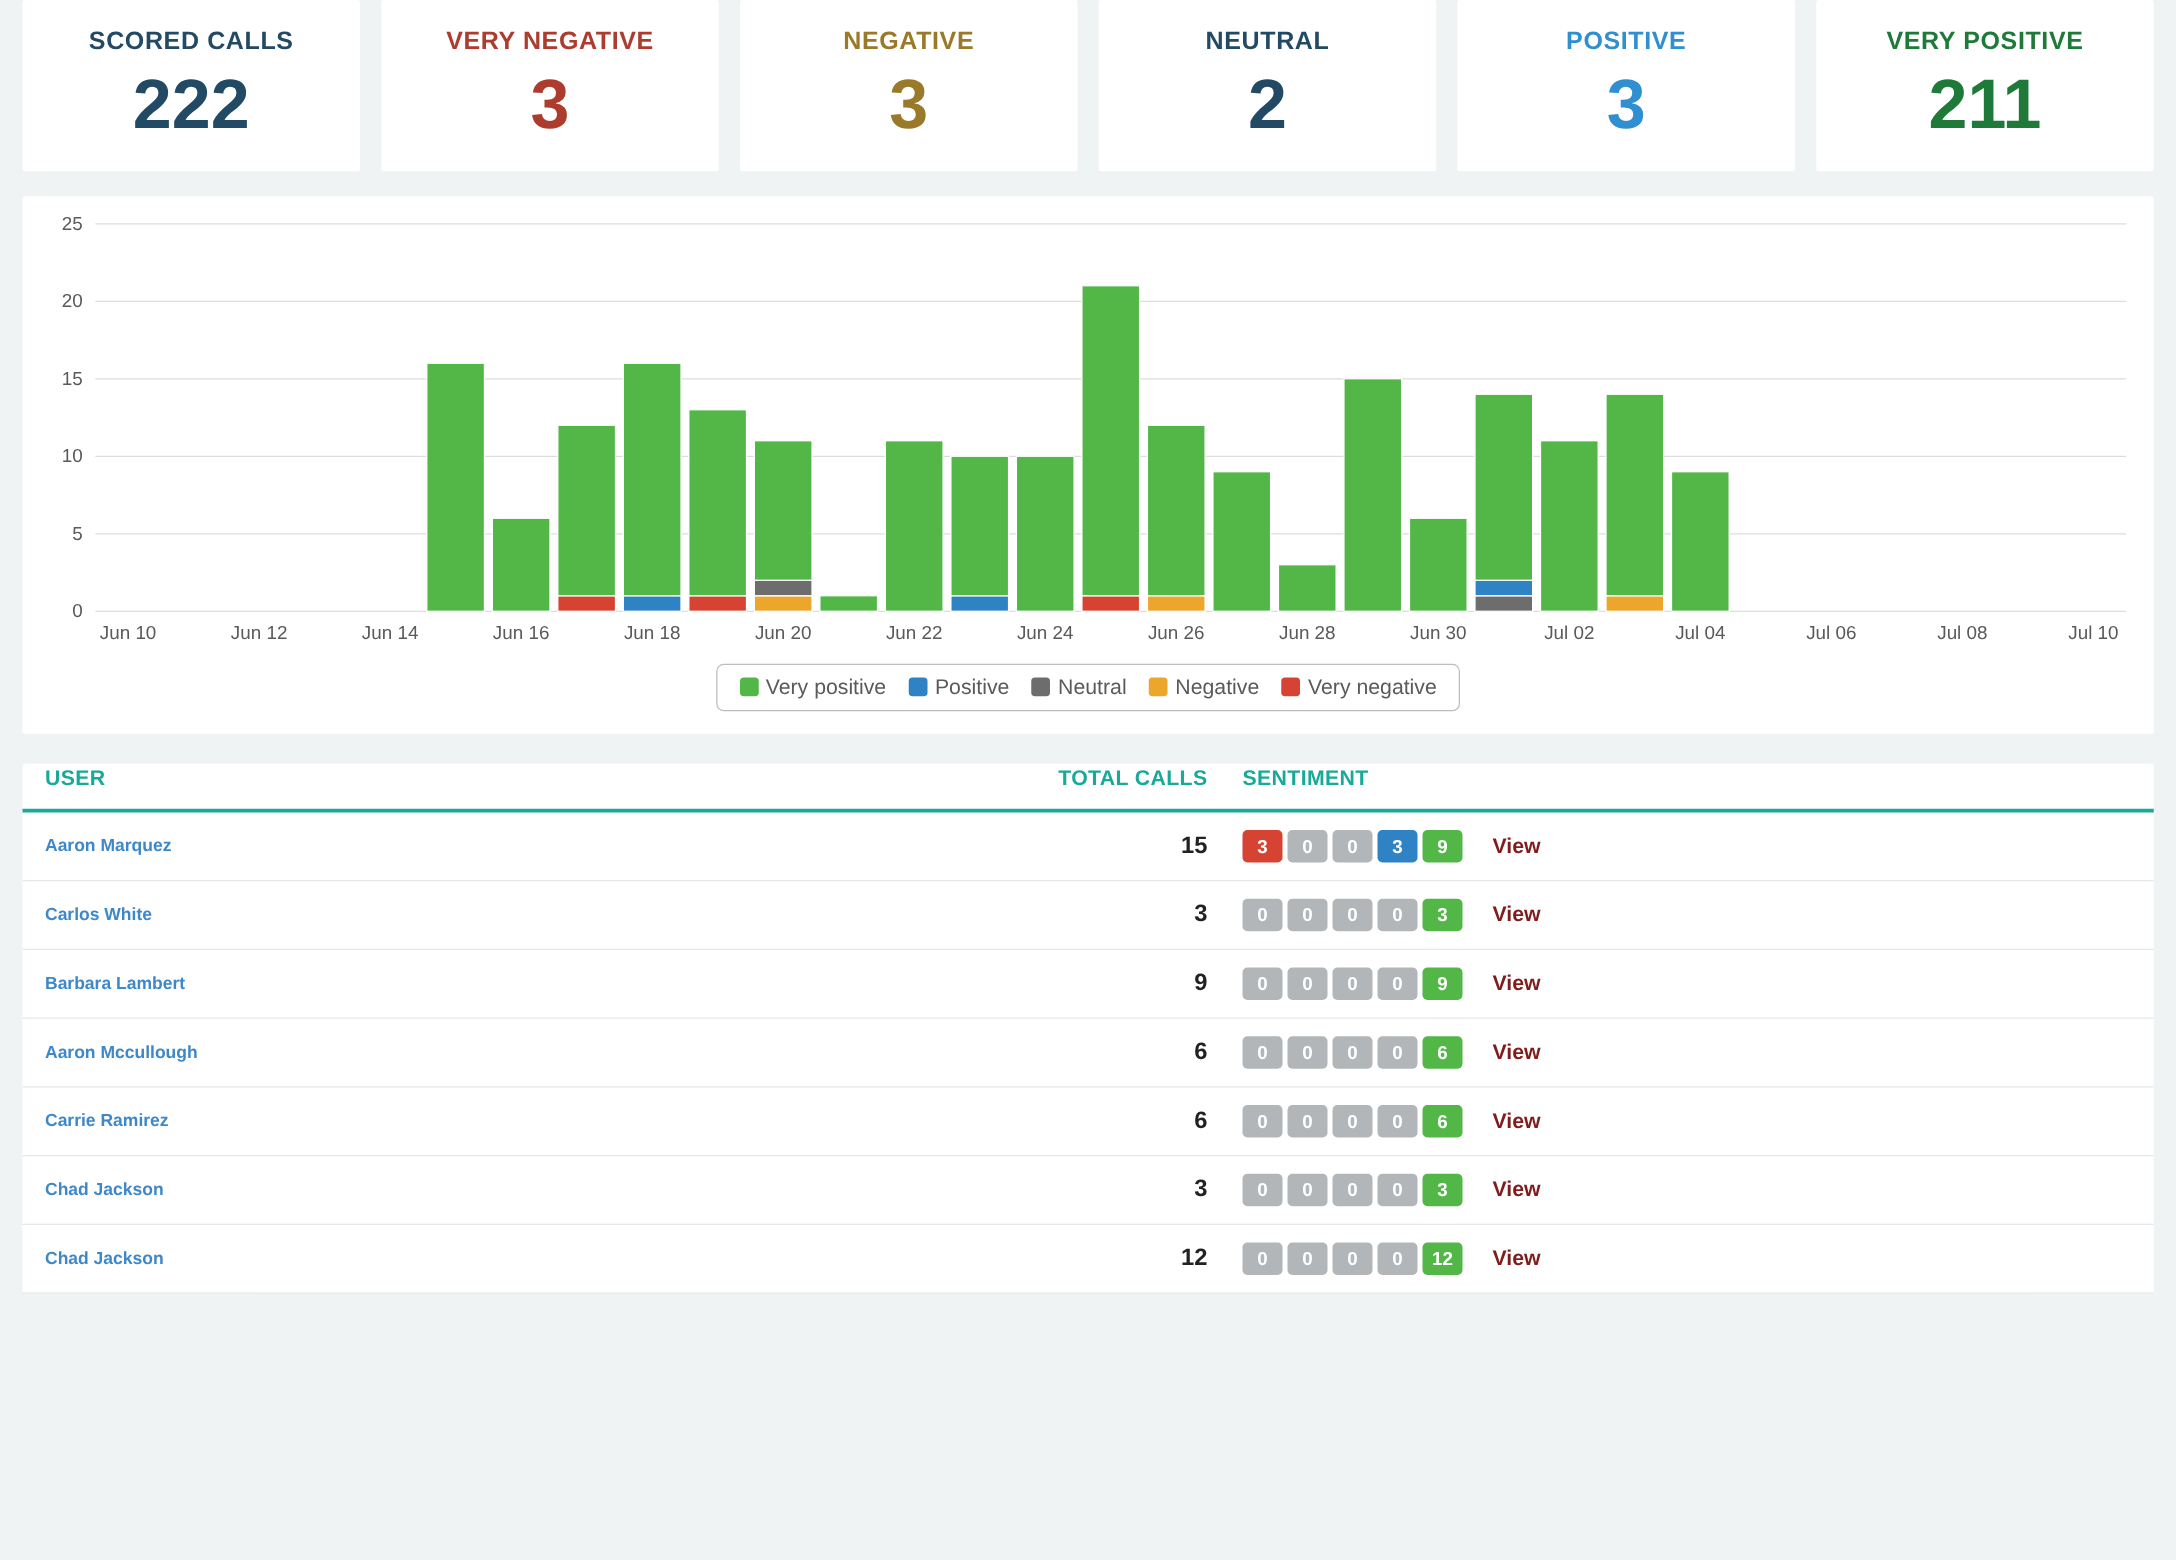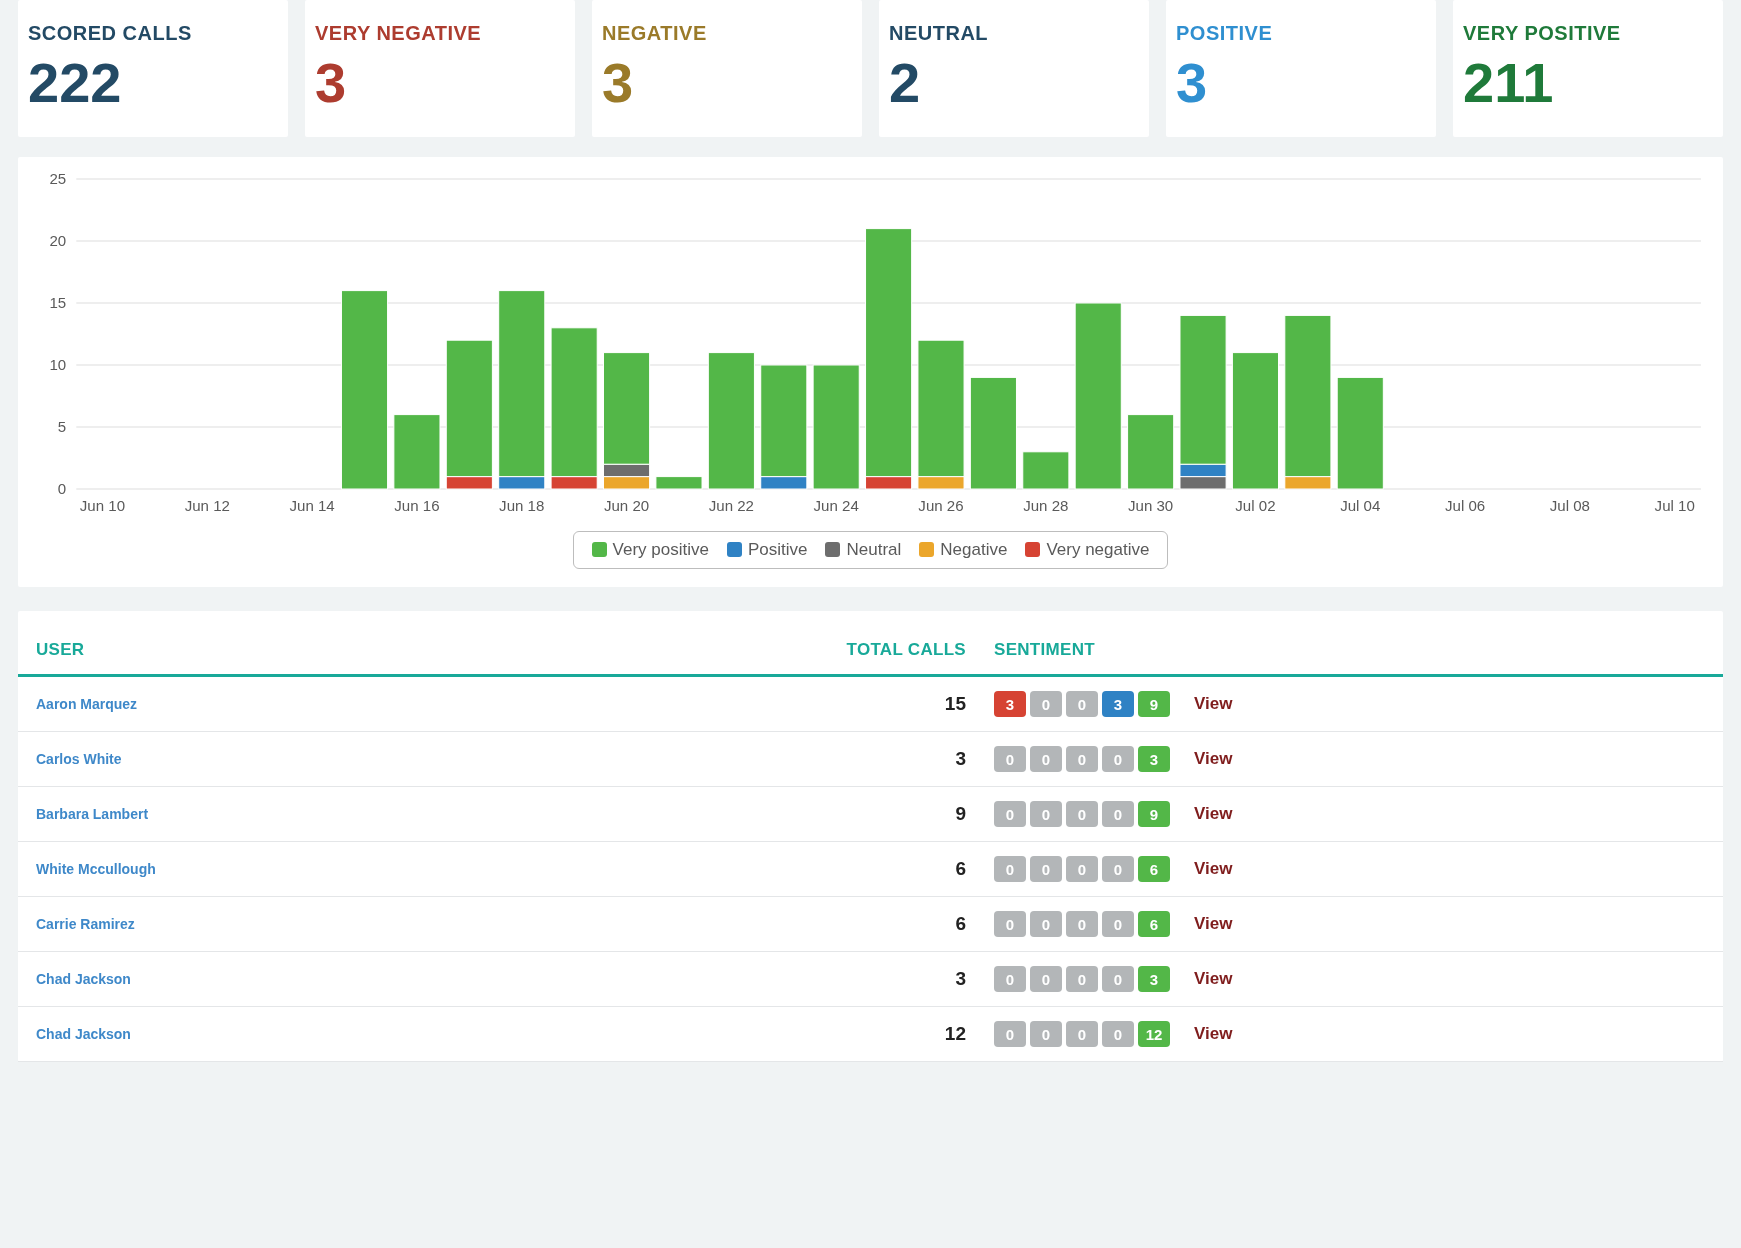--- a/index.html
+++ b/index.html
@@ -32,21 +32,21 @@
   
   .summary{
     display:flex;
     gap:17px;
     padding:0 18px 20px 18px;
   }
   .card{
     flex:1;
     background:var(--card);
     padding:22px 10px 26px 10px;
-    text-align:left;
+    text-align:center;
     border-radius:2px;
   }
   .card .label{
     font-size:20px;
     font-weight:700;
     letter-spacing:0.5px;
     margin-bottom:10px;
   }
   .card .value{
     font-size:56px;
@@ -84,21 +84,21 @@
 
   
   .tbl{
     background:var(--card);
     margin:0 18px;
     border-radius:2px;
   }
   .tbl-hd{
     display:flex;
     align-items:center;
-    padding:29px 18px 14px 18px;
+    padding:2px 18px 14px 18px;
     border-bottom:3px solid var(--teal);
     color:var(--teal);
     font-weight:800;
     font-size:17px;
     letter-spacing:0.3px;
     margin-top:24px;
   }
   .col-user{flex:0 0 800px;cursor:pointer;}
   .col-total{flex:0 0 130px;text-align:right;cursor:pointer;}
   .col-sent{flex:0 0 200px;padding-left:28px;cursor:pointer;}
@@ -265,21 +265,21 @@
         <div class="col-sent badges">
           <span class="badge b-zero">0</span>
           <span class="badge b-zero">0</span>
           <span class="badge b-zero">0</span>
           <span class="badge b-zero">0</span>
           <span class="badge b-vp">9</span>
         </div>
         <div class="col-view view">View</div>
       </div>
       <div class="row">
-        <div class="col-user user"><a href="#">White Mccullough</a></div>
+        <div class="col-user user"><a href="#">Aaron Mccullough</a></div>
         <div class="col-total total">6</div>
         <div class="col-sent badges">
           <span class="badge b-zero">0</span>
           <span class="badge b-zero">0</span>
           <span class="badge b-zero">0</span>
           <span class="badge b-zero">0</span>
           <span class="badge b-vp">6</span>
         </div>
         <div class="col-view view">View</div>
       </div>

